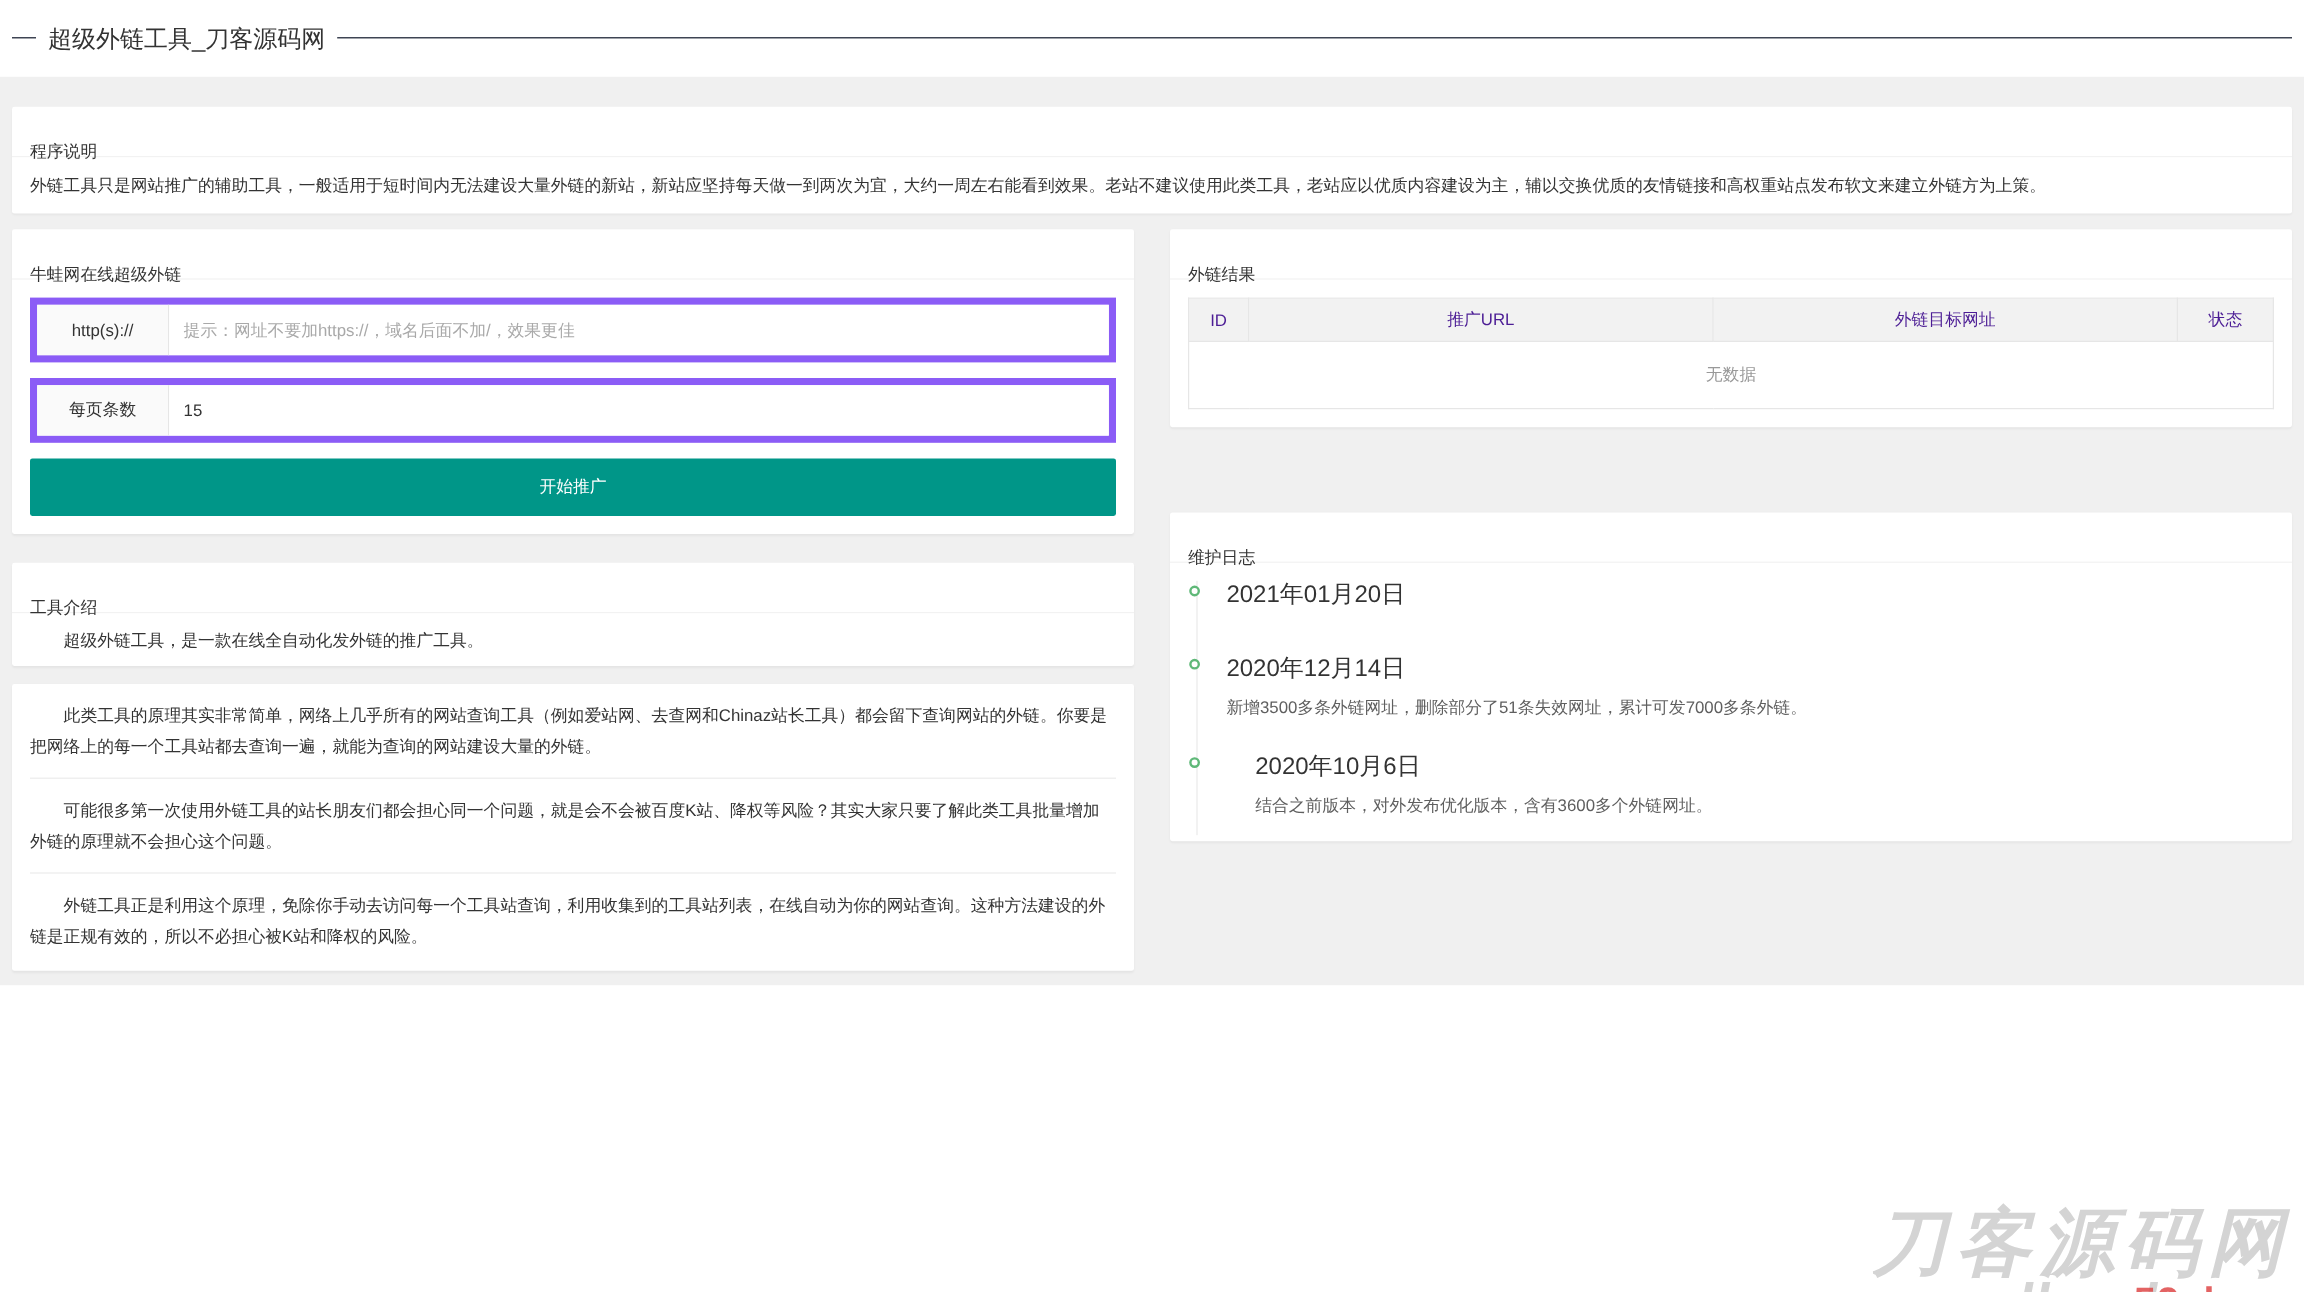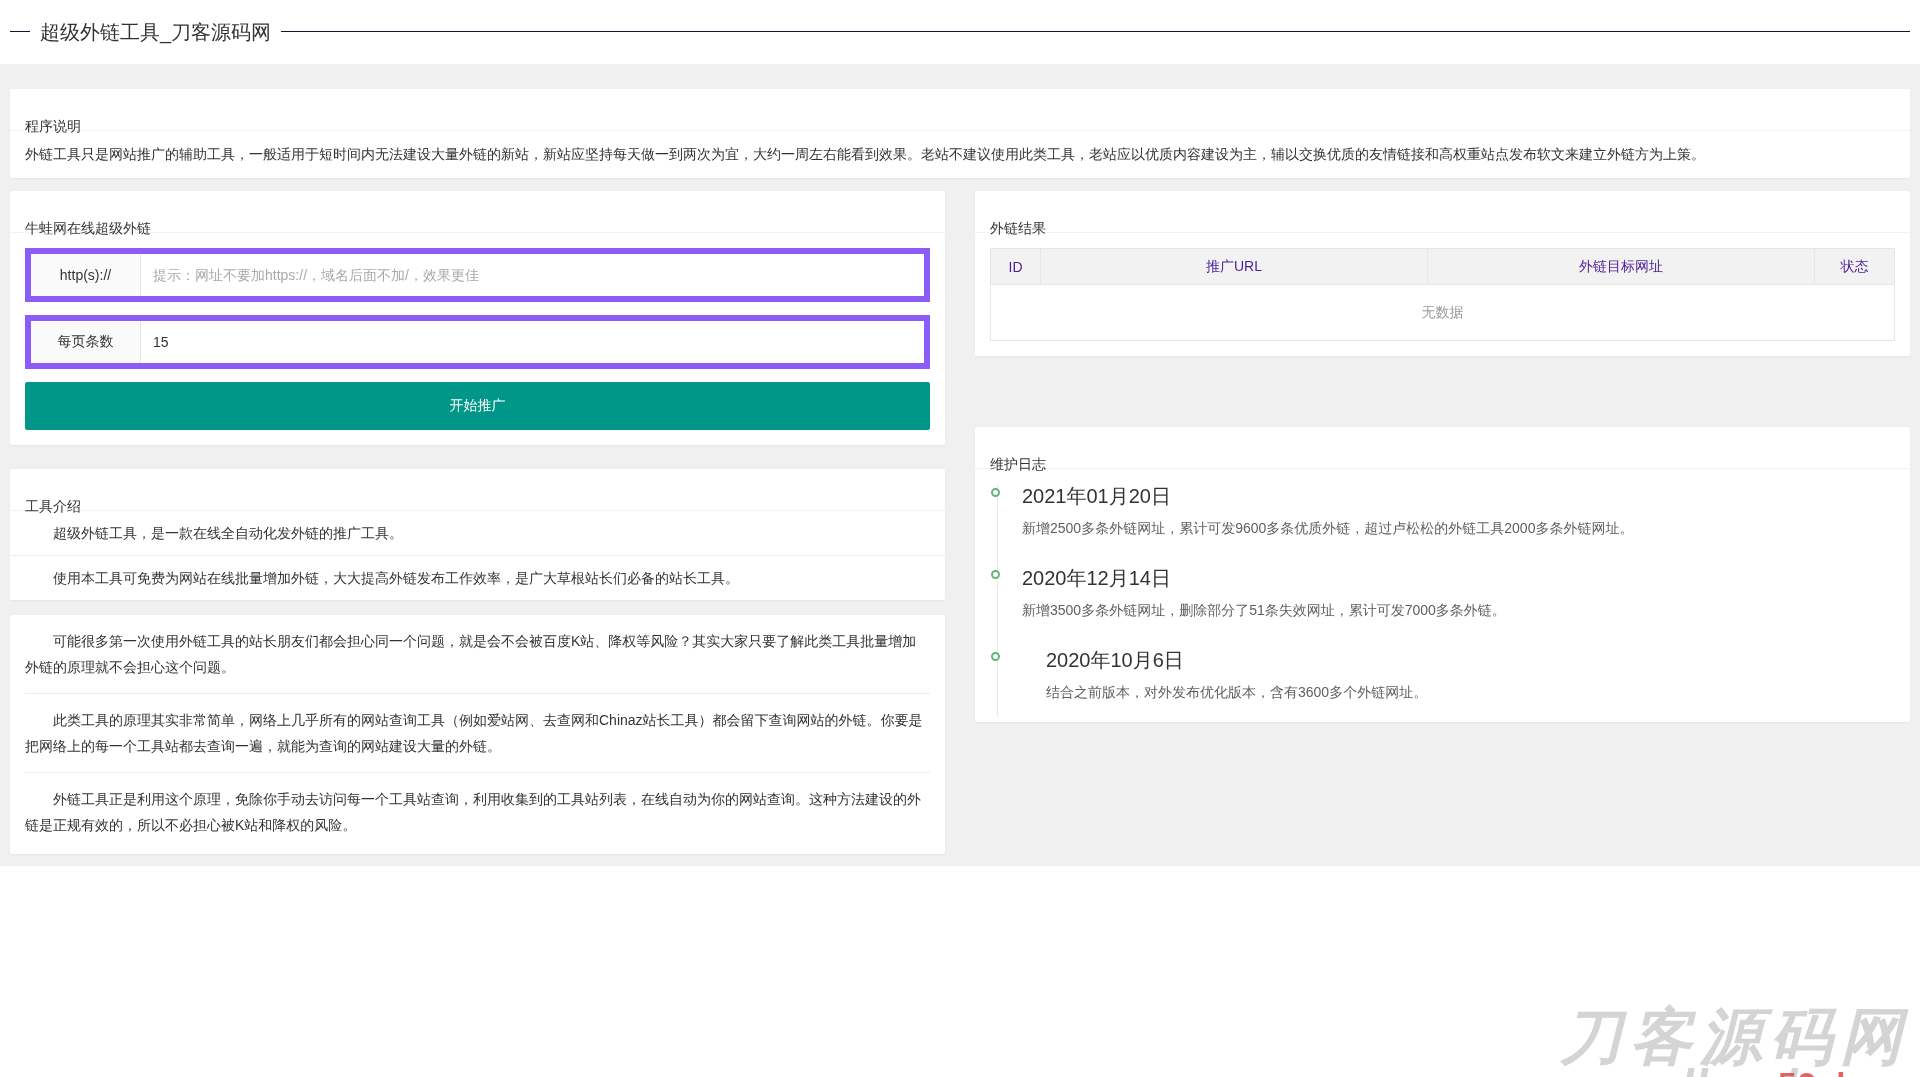--- a/index.html
+++ b/index.html
@@ -102,28 +102,27 @@
               <input type="text" value="15" style="">
             </div>
             <button class="submit">开始推广</button>
           </div>
         </div>
 
         <div class="card" style="margin-top:24px;">
           <div class="card-header">工具介绍</div>
           <div>
             <div class="list-item">超级外链工具，是一款在线全自动化发外链的推广工具。</div>
-            <div class="list-item">使用本工具可免费为网站在线批量增加外链，大大提高外链发布工作效率，是广大草根站长们必备的站长工具。</div>
           </div>
         </div>
 
         <div class="card" style="margin-top:15px;">
           <div class="principle-body">
+            <div class="para">此类工具的原理其实非常简单，网络上几乎所有的网站查询工具（例如爱站网、去查网和Chinaz站长工具）都会留下查询网站的外链。你要是把网络上的每一个工具站都去查询一遍，就能为查询的网站建设大量的外链。</div>
             <div class="para">可能很多第一次使用外链工具的站长朋友们都会担心同一个问题，就是会不会被百度K站、降权等风险？其实大家只要了解此类工具批量增加外链的原理就不会担心这个问题。</div>
-            <div class="para">此类工具的原理其实非常简单，网络上几乎所有的网站查询工具（例如爱站网、去查网和Chinaz站长工具）都会留下查询网站的外链。你要是把网络上的每一个工具站都去查询一遍，就能为查询的网站建设大量的外链。</div>
             <div class="para">外链工具正是利用这个原理，免除你手动去访问每一个工具站查询，利用收集到的工具站列表，在线自动为你的网站查询。这种方法建设的外链是正规有效的，所以不必担心被K站和降权的风险。</div>
           </div>
         </div>
 
       </div>
 
       <div class="col">
 
         <div class="card">
           <div class="card-header">外链结果</div>
@@ -152,21 +151,20 @@
           </div>
         </div>
 
         <div class="card" style="margin-top:71px;">
           <div class="card-header">维护日志</div>
           <div class="log-body">
 
             <div class="tl-item">
               <span class="tl-dot"></span>
               <div class="tl-date">2021年01月20日</div>
-              <div class="tl-content">新增2500多条外链网址，累计可发9600多条优质外链，超过卢松松的外链工具2000多条外链网址。</div>
             </div>
 
             <div class="tl-item">
               <span class="tl-dot"></span>
               <div class="tl-date">2020年12月14日</div>
               <div class="tl-content">新增3500多条外链网址，删除部分了51条失效网址，累计可发7000多条外链。</div>
             </div>
 
             <div class="tl-item">
               <span class="tl-dot"></span>

